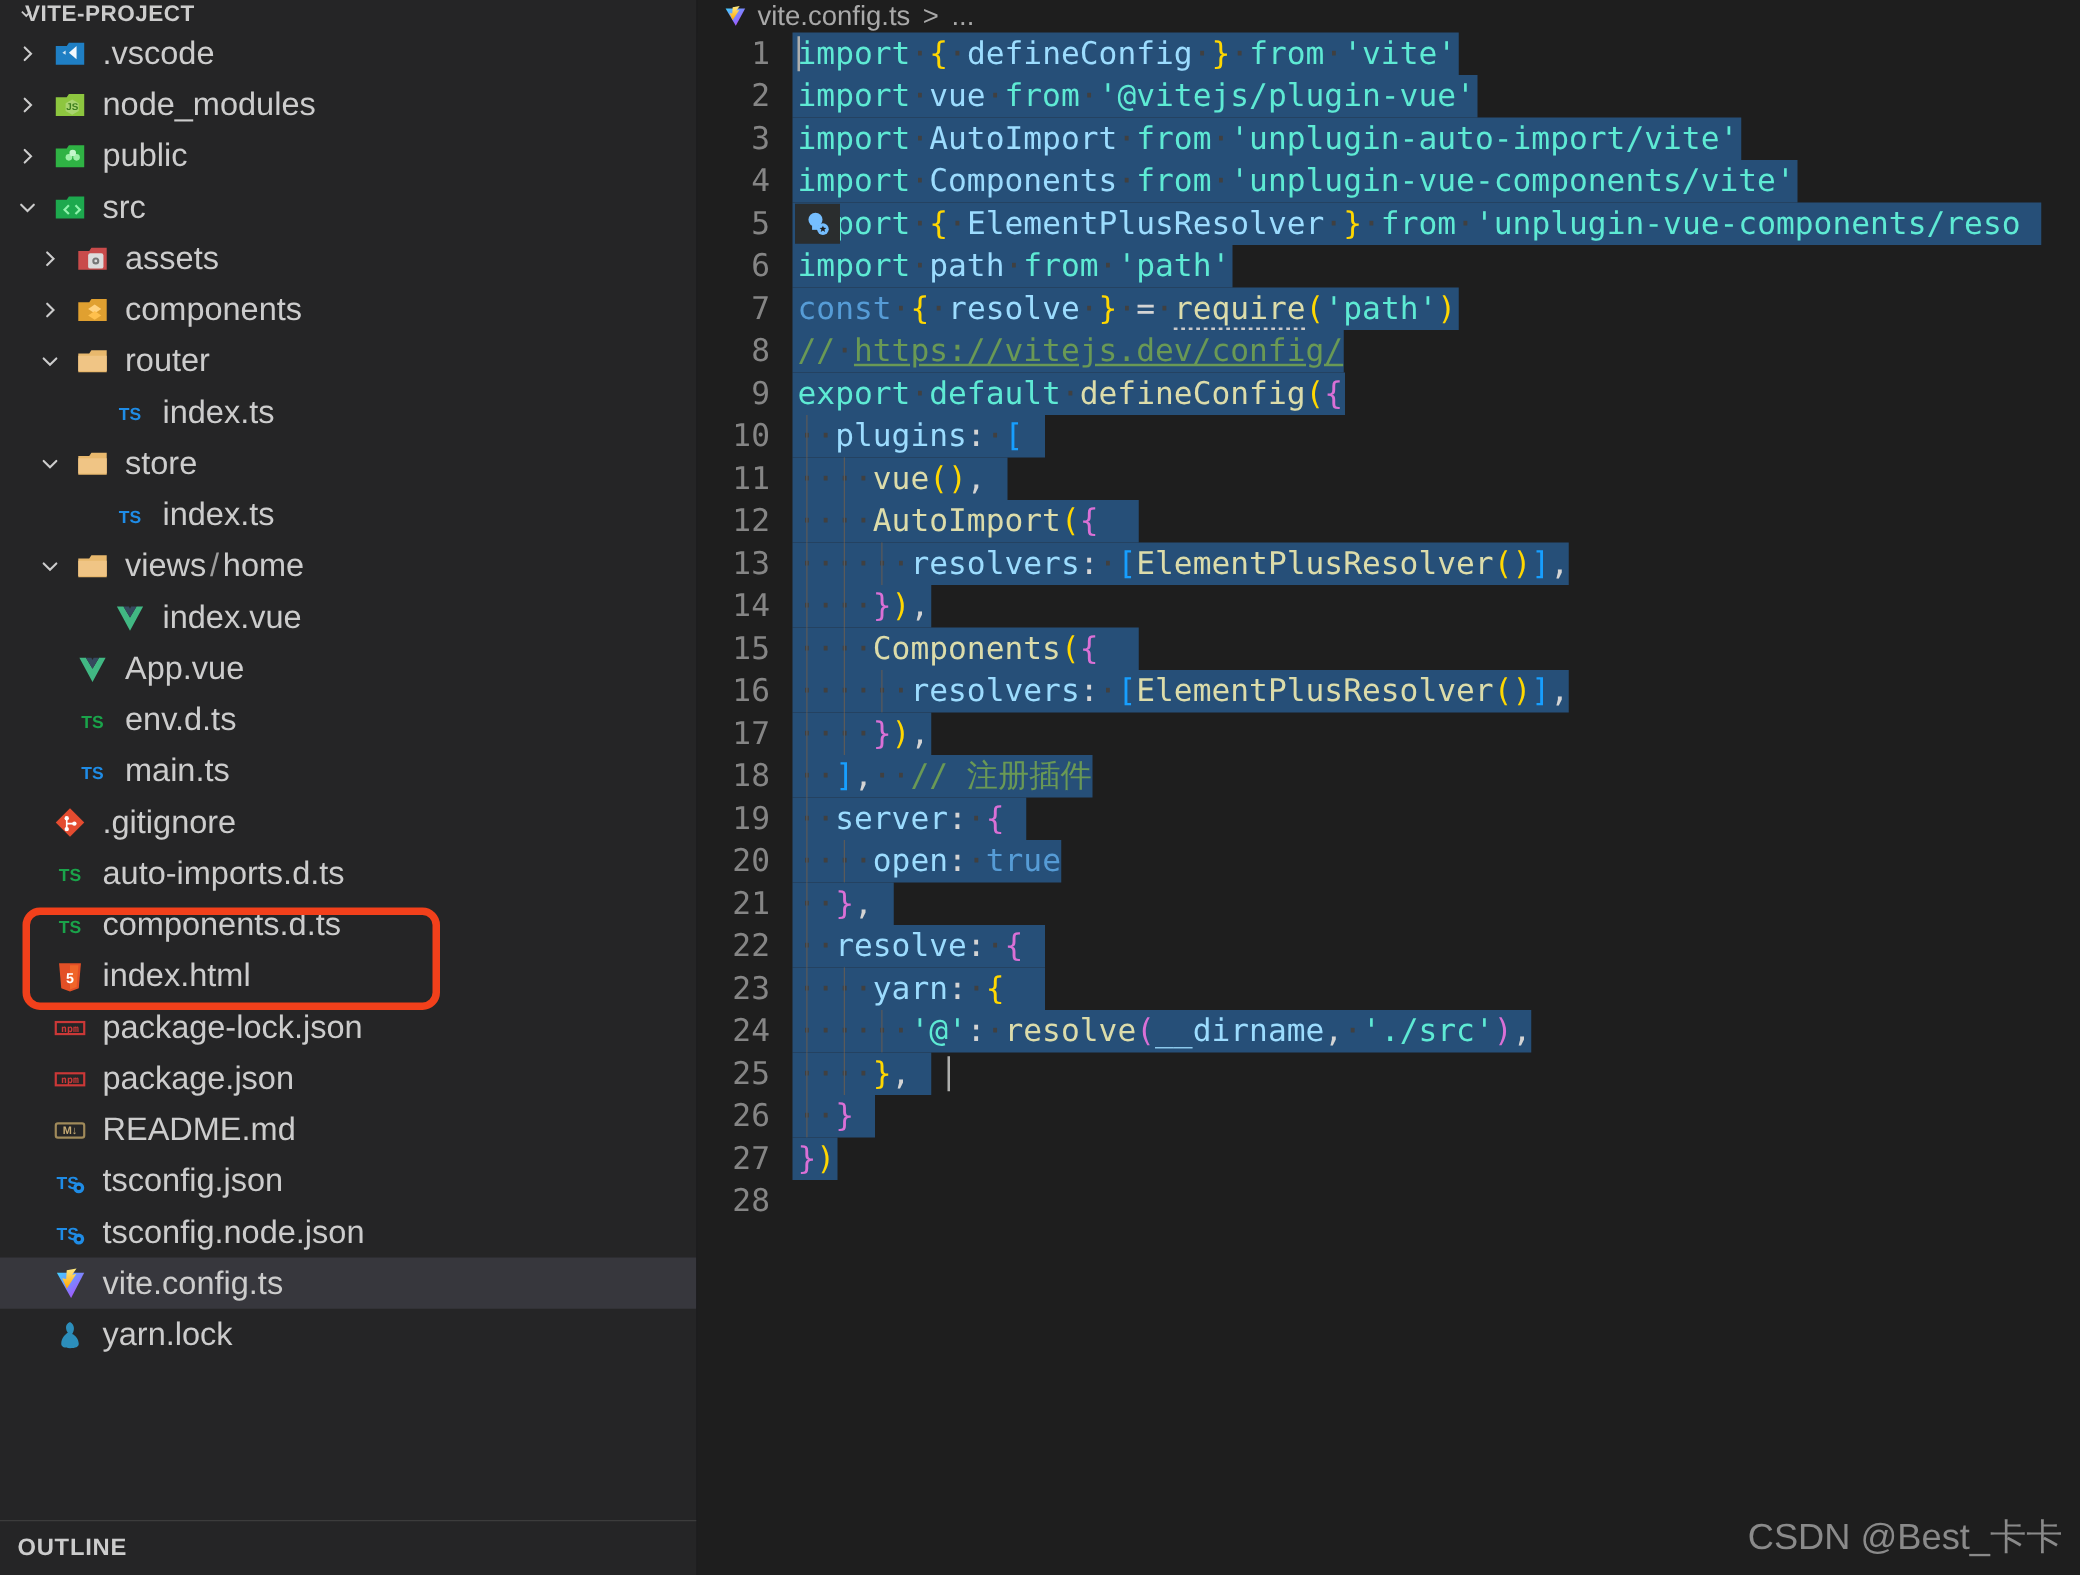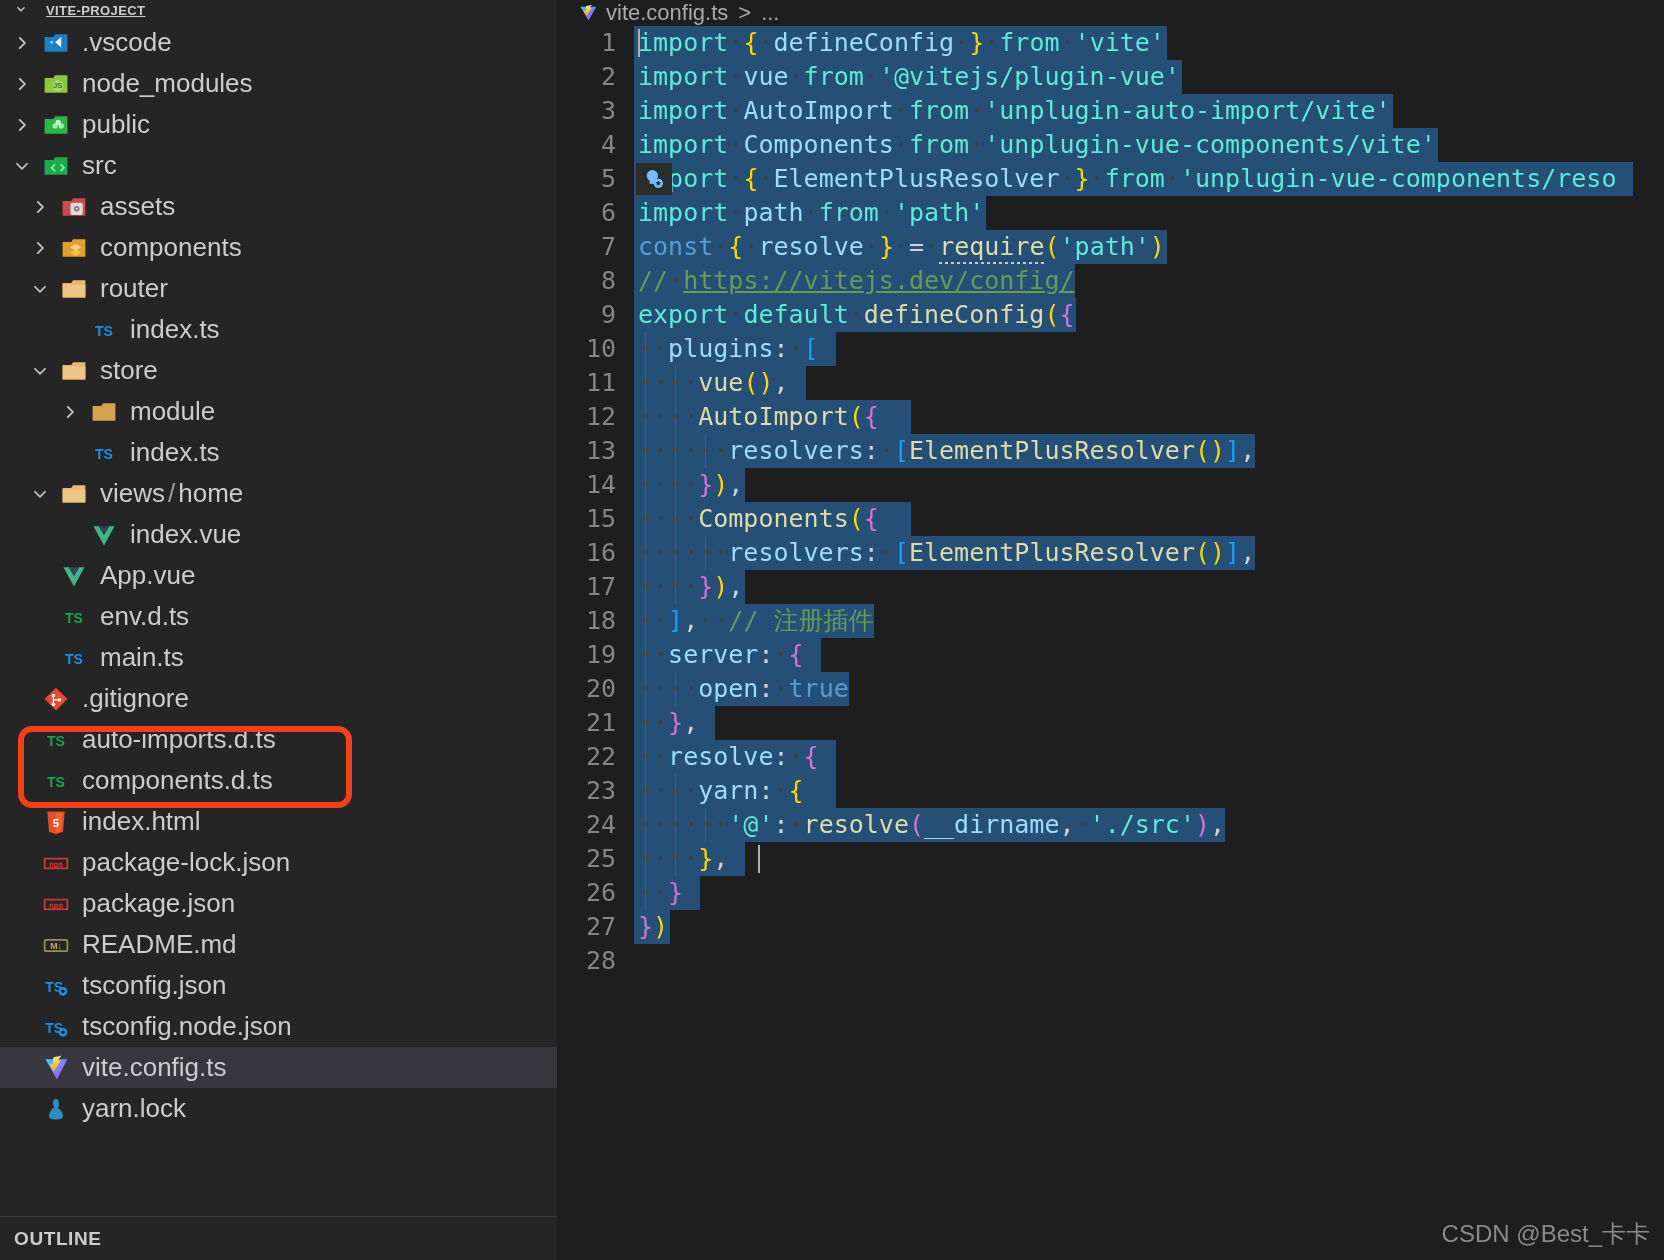--- a/index.html
+++ b/index.html
@@ -25,29 +25,28 @@
     position: relative;
     flex: 0 0 558px;
     display: flex;
     flex-direction: column;
     border-right: 1px solid #1b1b1c;
   }
   .explorer-title {
     height: 22px;
     line-height: 22px;
     color: #cccccc;
-    font-size: 13px;
+    font-size: 18px;
     font-weight: bold;
     letter-spacing: 0.4px;
-    padding-left: 46px;
+    padding-left: 20px;
     position: relative;
     flex: 0 0 22px;
     overflow: hidden;
     white-space: nowrap;
-    text-decoration: underline;
   }
   .explorer-title .root-twisty {
     position: absolute;
     left: 14px; top: 1px;
     width: 14px; height: 20px;
     color: #cccccc;
   }
   .tree {
     flex: 1 1 auto;
     overflow: hidden;
@@ -210,21 +209,21 @@
     display: flex;
     align-items: center;
     justify-content: center;
     z-index: 5;
   }
   .watermark {
     position: absolute;
     right: 14px;
     bottom: 10px;
     color: #8a8a8a;
-    font-size: 24px;
+    font-size: 29px;
     font-family: "Liberation Sans", sans-serif;
   }
 </style>
 </head>
 <body>
 
 <div id="app">
 
   <div class="sidebar">
 
@@ -358,33 +357,20 @@
               <path d="M3.5 6l4.5 4.5L12.5 6" stroke="#cccccc" stroke-width="1.5" fill="none" stroke-linecap="round"></path>
             </svg>
           </span>
           <span class="ficon">
             <svg width="28" height="28" viewBox="0 0 32 32">
               <path d="M3 9h10l2-3h14v20H3z" fill="#e8b86d"></path>
               <path d="M3 11h26v14H3z" fill="#f0c585"></path>
             </svg>
           </span>
           <span class="label">store</span>
-        </div>
-        <div class="row lvl2">
-          <span class="twisty">
-            <svg width="18" height="18" viewBox="0 0 16 16">
-              <path d="M6 3.5L10.5 8 6 12.5" stroke="#cccccc" stroke-width="1.5" fill="none" stroke-linecap="round"></path>
-            </svg>
-          </span>
-          <span class="ficon">
-            <svg width="28" height="28" viewBox="0 0 32 32">
-              <path d="M3 9h10l2-3h14v20H3z" fill="#d9a253"></path>
-            </svg>
-          </span>
-          <span class="label">module</span>
         </div>
         <div class="row lvl2">
           <span class="twisty"></span>
           <span class="ficon">
             <svg width="28" height="28" viewBox="0 0 32 32">
               <text x="16" y="23" font-size="16" font-weight="bold" fill="#1f8ce6" text-anchor="middle" font-family="sans-serif">TS</text>
             </svg>
           </span>
           <span class="label">index.ts</span>
         </div>

